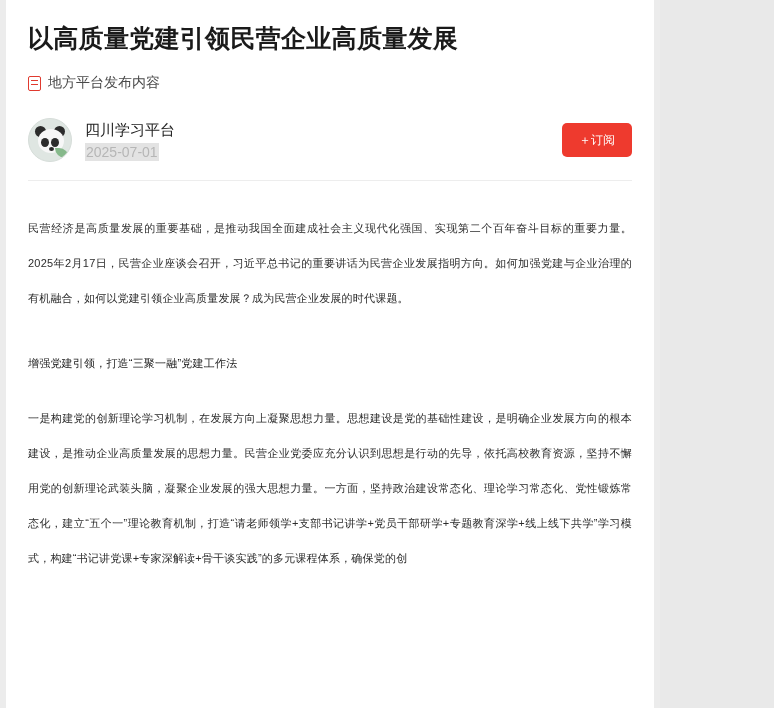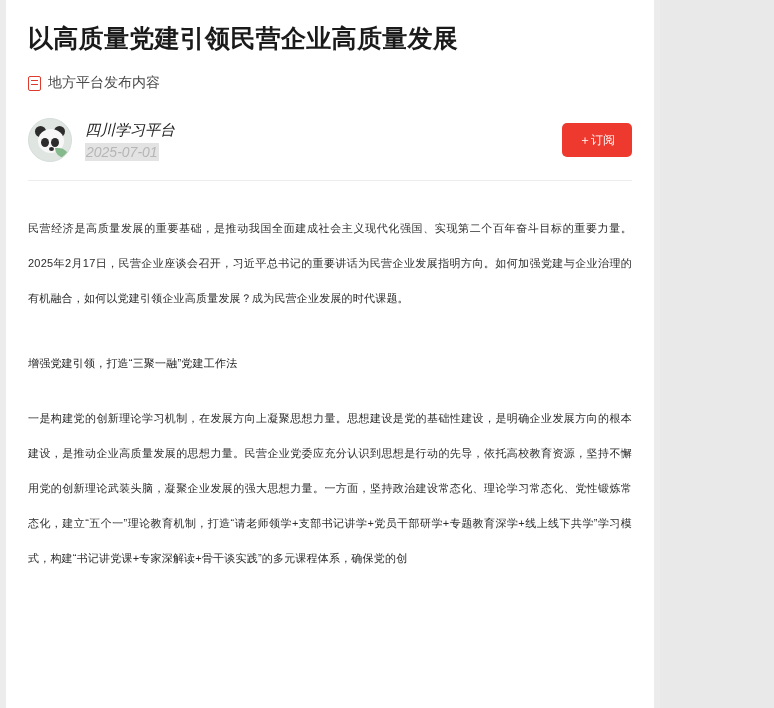--- a/index.html
+++ b/index.html
@@ -140,21 +140,20 @@
     width: 14px;
     height: 10px;
     background: #86b98b;
     border-radius: 0 10px 0 10px;
   }
   .author-meta {
     margin-left: 13px;
     display: flex;
     flex-direction: column;
     justify-content: center;
-    font-style: italic;
   }
   .platform-name {
     font-size: 15px;
     color: #222;
     line-height: 20px;
   }
   .pub-date {
     font-size: 14px;
     color: #b6b6b6;
     line-height: 18px;

